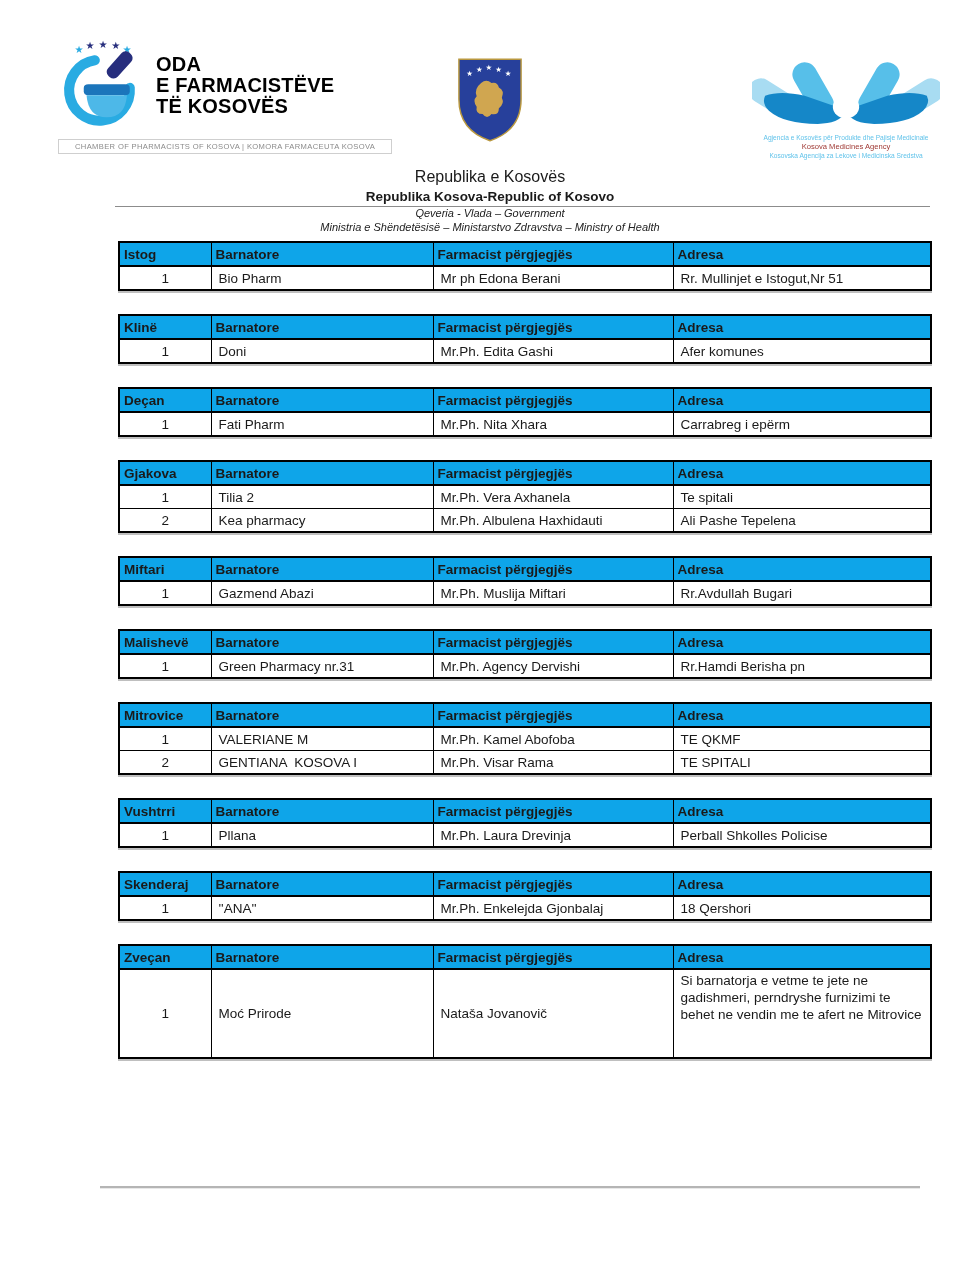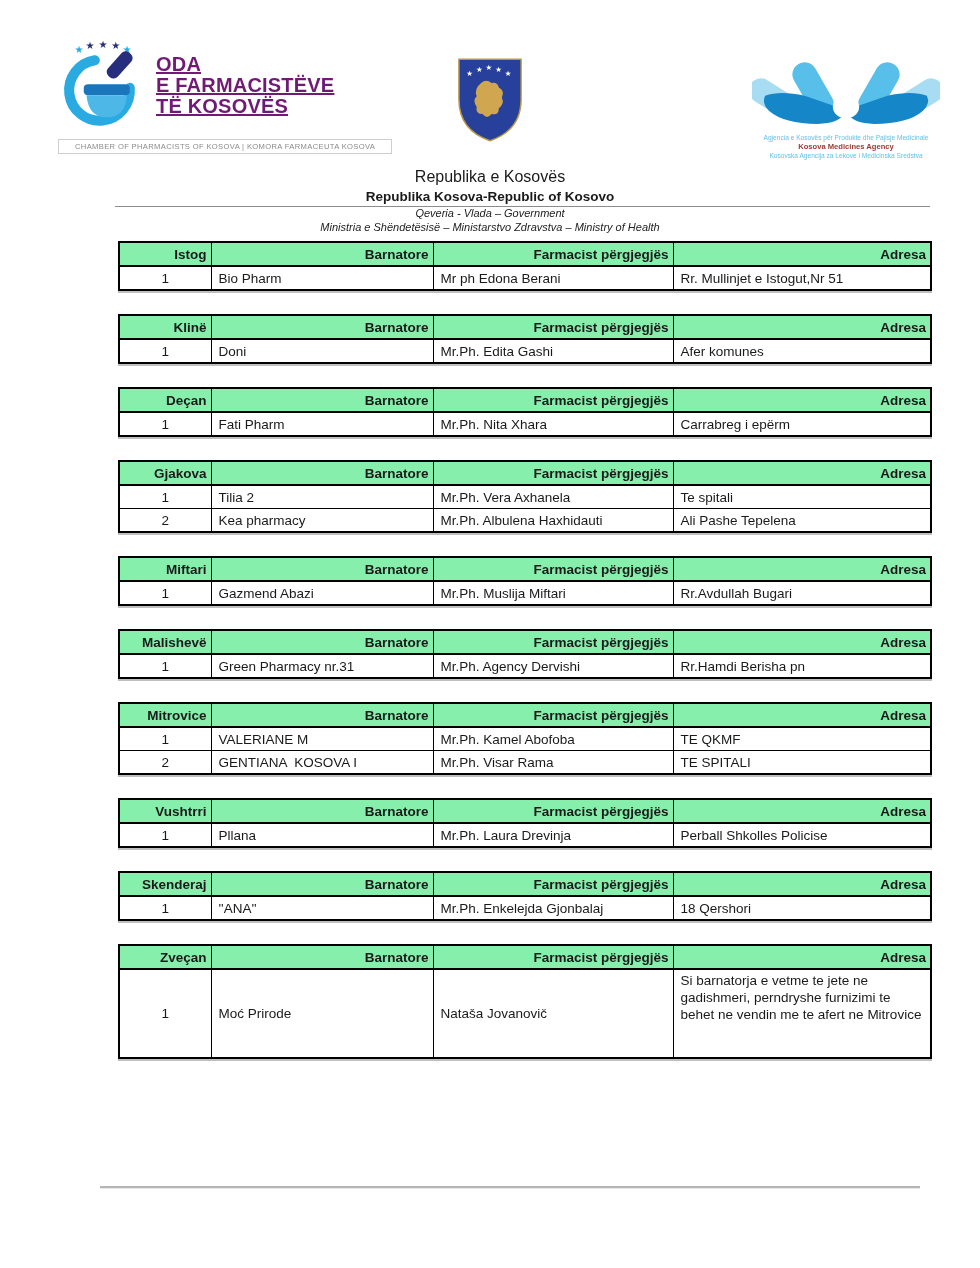--- a/index.html
+++ b/index.html
@@ -5,49 +5,49 @@
   html,body { margin:0; padding:0; background:#ffffff; }
   .page {
     position:relative; width:980px; height:1268px; background:#ffffff;
     font-family:"Liberation Sans", sans-serif; color:#1a1a1a; overflow:hidden;
   }
 
   
   .logo-left { position:absolute; left:58px; top:40px; width:290px; }
   .logo-left-row { display:flex; align-items:flex-start; }
   .mortar-svg { width:92px; height:94px; flex:0 0 auto; }
-  .oda-title { margin-left:6px; margin-top:14px; font-weight:bold; color:#701a75;
-               font-size:20px; line-height:1.06; letter-spacing:0.2px;text-decoration:underline; }
+  .oda-title { margin-left:6px; margin-top:14px; font-weight:bold; color:#000000;
+               font-size:20px; line-height:1.06; letter-spacing:0.2px; }
   .oda-tagline { margin-top:5px; font-size:7.6px; color:#8a8a8a; letter-spacing:0.35px;
                  border:1px solid #cfcfcf; padding:2px 16px; white-space:nowrap; width:fit-content; }
 
   .center-block { position:absolute; left:290px; top:56px; width:400px; text-align:center; }
   .shield-svg { width:74px; height:88px; }
   .c-line1 { font-size:16px; margin-top:20px; }
   .c-line2 { font-size:13.5px; font-weight:bold; margin-top:3px; }
   .c-line3 { font-size:11px; font-style:italic; margin-top:3px; color:#222; }
   .c-line4 { font-size:11px; font-style:italic; margin-top:2px; color:#222; }
 
   .logo-right { position:absolute; left:746px; top:54px; width:200px; text-align:center; }
   .kma-svg { width:188px; height:74px; }
   .kma-l1 { font-size:6.6px; color:#62c3ea; margin-top:2px; white-space:nowrap; }
-  .kma-l2 { font-size:7.6px; color:#a03a35; font-weight:bold; margin-top:1px; }
+  .kma-l2 { font-size:7.6px; color:#a03a35; font-weight:normal; margin-top:1px; }
   .kma-l3 { font-size:6.6px; color:#62c3ea; margin-top:1px; white-space:nowrap; }
 
   .header-rule { position:absolute; left:115px; top:206px; width:815px;
                  border-top:1px solid #8c8c8c; }
 
   
   .tables-wrap { position:absolute; left:118px; top:241px; width:812px; }
   table.muni-table { border-collapse:collapse; table-layout:fixed; width:812px;
                      margin-bottom:23px; box-shadow:0 2px 0 rgba(0,0,0,0.25); }
   table.muni-table th, table.muni-table td { border:1px solid #000; overflow:hidden; }
   table.muni-table { border:2px solid #000; }
   table.muni-table th {
-    background:#86efac; font-weight:bold; font-size:13.5px; text-align:right;
+    background:#0ea5e9; font-weight:bold; font-size:13.5px; text-align:left;
     height:20px; padding:1px 4px; border-bottom:2px solid #000;
   }
   table.muni-table td {
     font-size:13.5px; height:20px; padding:1px 7px; vertical-align:middle;
     white-space:pre-wrap; background:#fff;
   }
   table.muni-table td.nr { text-align:center; padding:1px 2px; }
   table.muni-table td.tall { vertical-align:top; padding-top:2px; line-height:1.26; height:84px; }
 
   

